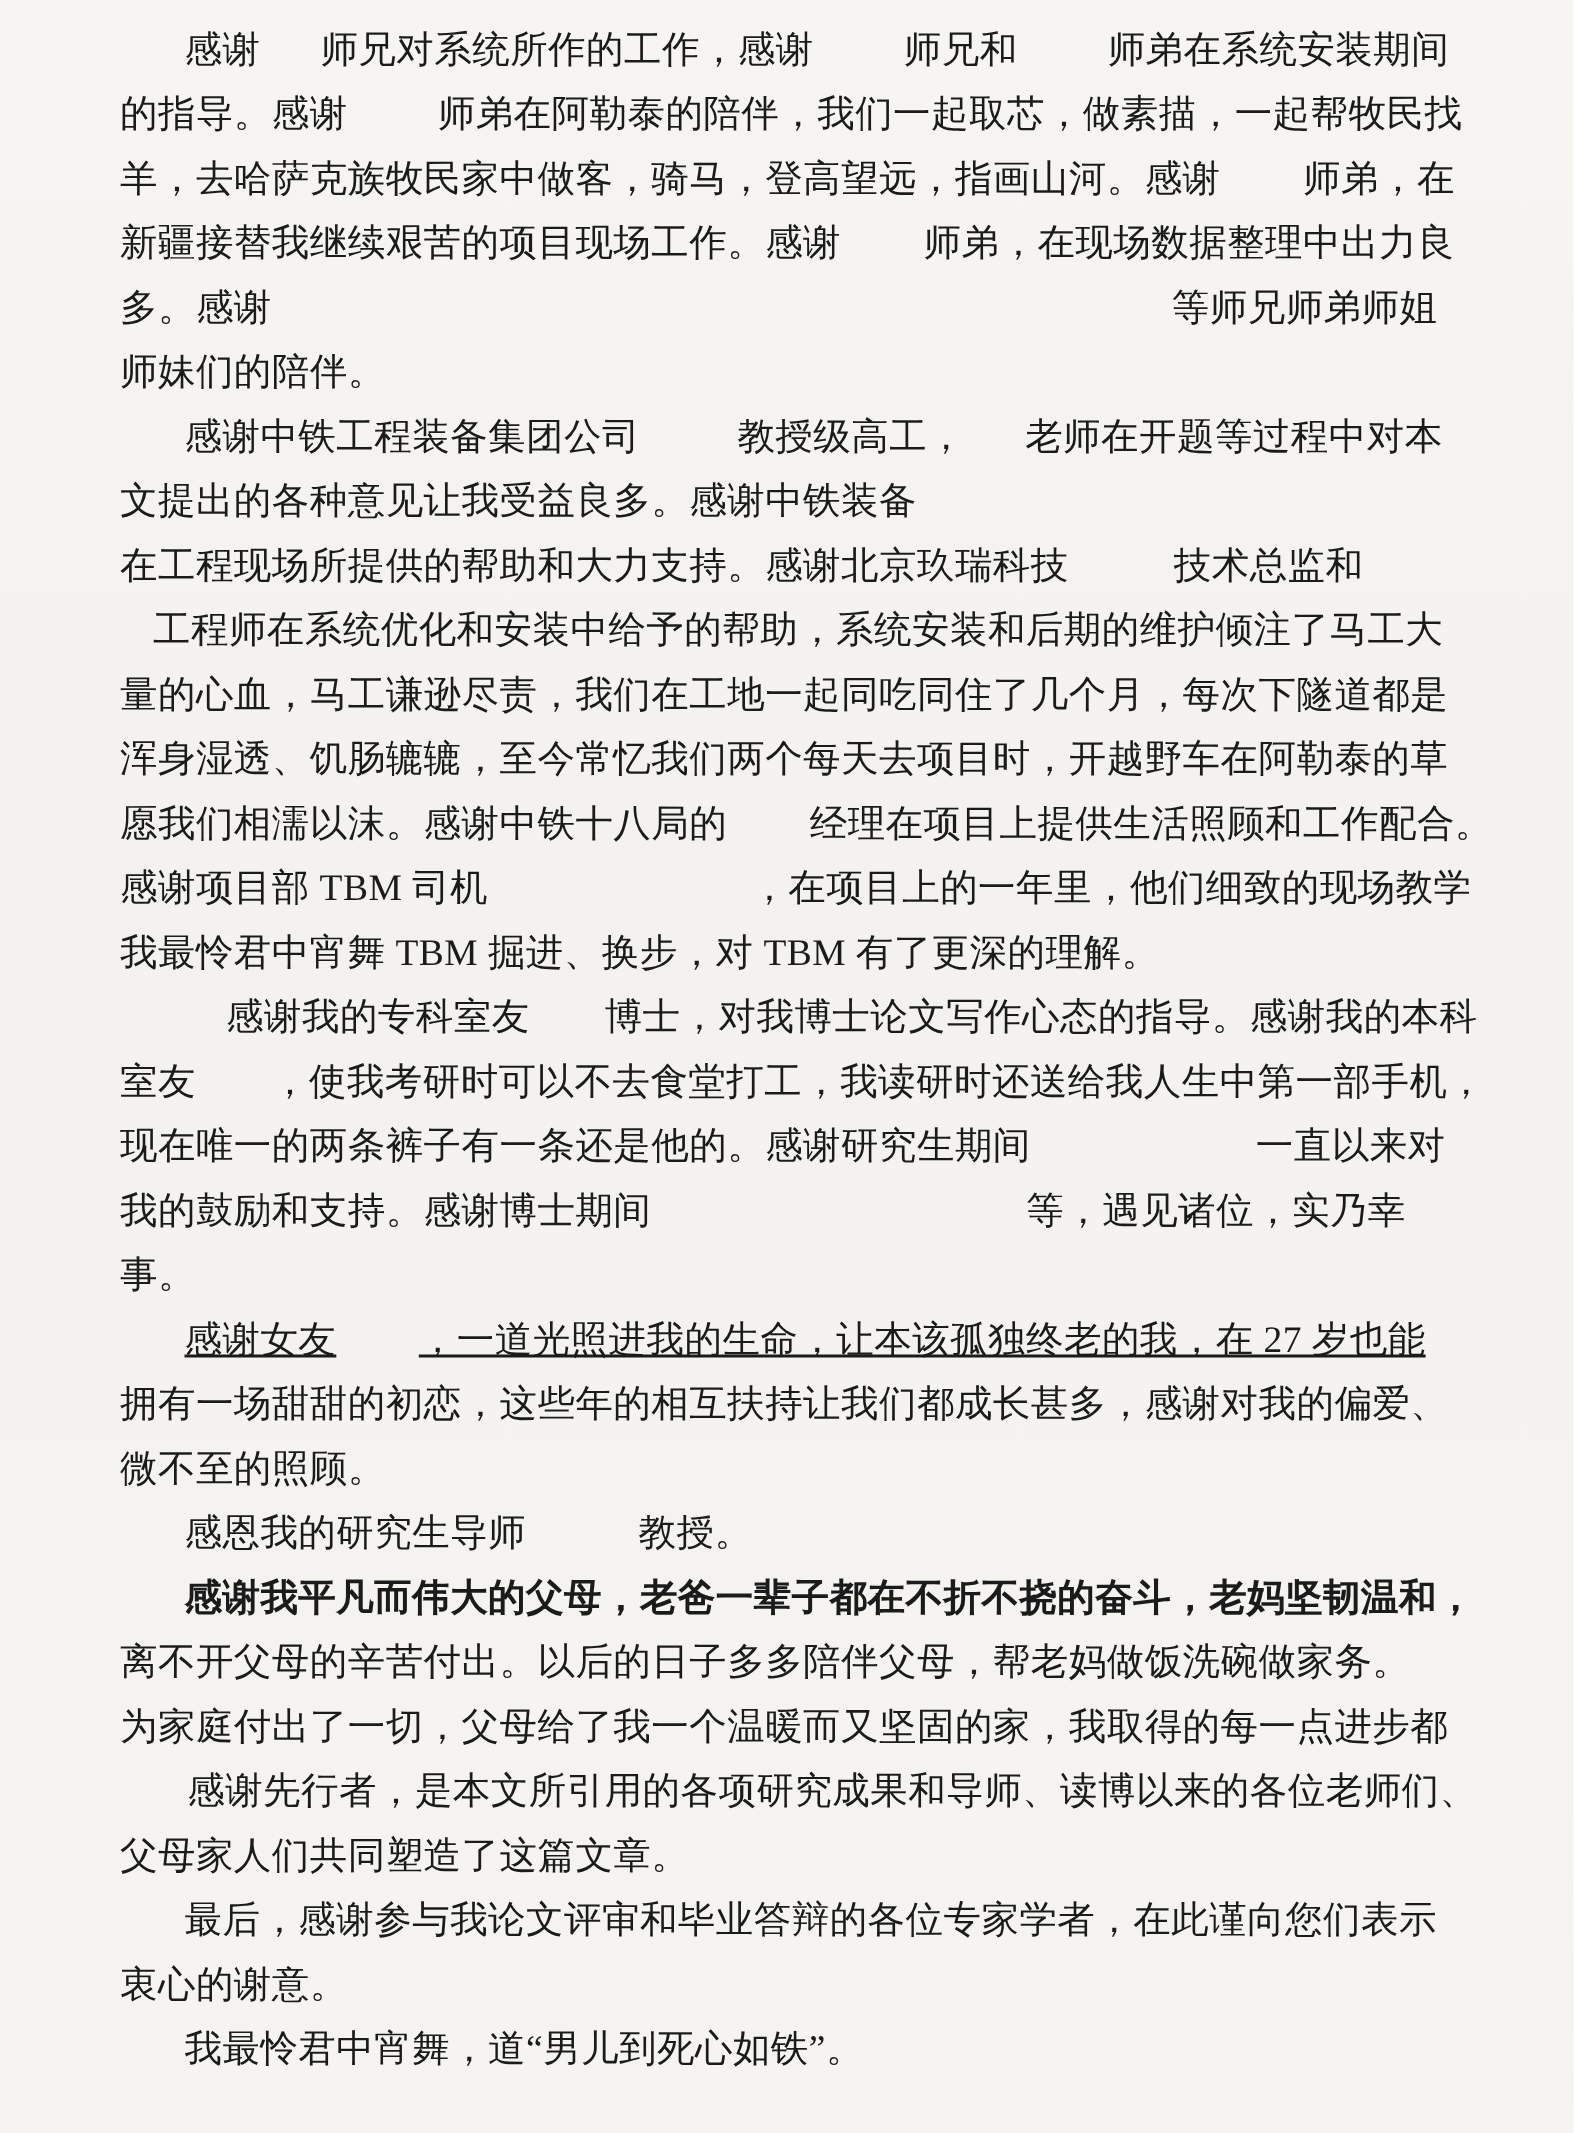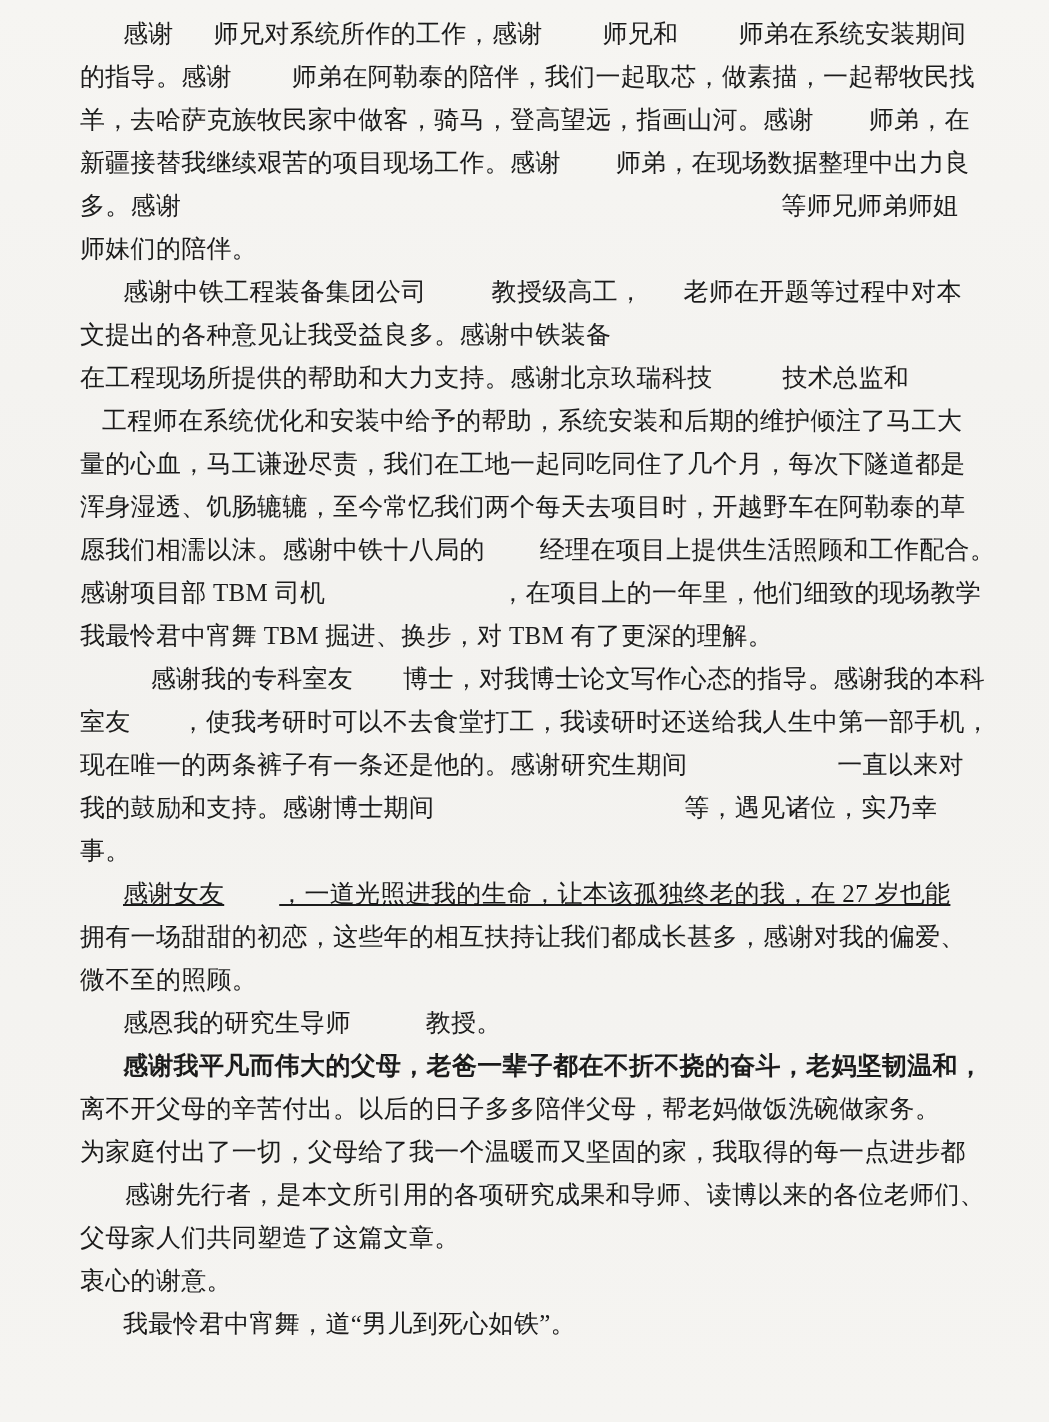--- a/index.html
+++ b/index.html
@@ -65,16 +65,17 @@
       <div class="line"><span class="seg">事。</span></div>
       <div class="line" style="padding-left: 43px; text-decoration: underline;"><span class="seg">感谢女友</span><span class="gap" style="width: 55px;"></span><span class="seg">，一道光照进我的生命，让本该孤独终老的我，在 27 岁也能</span></div>
       <div class="line"><span class="seg">拥有一场甜甜的初恋，这些年的相互扶持让我们都成长甚多，感谢对我的偏爱、</span></div>
       <div class="line"><span class="seg">微不至的照顾。</span></div>
       <div class="line" style="padding-left: 43px;"><span class="seg">感恩我的研究生导师</span><span class="gap" style="width: 75px;"></span><span class="seg">教授。</span></div>
       <div class="line" style="padding-left: 43px; font-weight: bold;"><span class="seg">感谢我平凡而伟大的父母，老爸一辈子都在不折不挠的奋斗，老妈坚韧温和，</span></div>
       <div class="line"><span class="seg">离不开父母的辛苦付出。以后的日子多多陪伴父母，帮老妈做饭洗碗做家务。</span></div>
       <div class="line"><span class="seg">为家庭付出了一切，父母给了我一个温暖而又坚固的家，我取得的每一点进步都</span></div>
       <div class="line" style="padding-left: 43px; text-align: right;"><span class="seg">感谢先行者，是本文所引用的各项研究成果和导师、读博以来的各位老师们、</span></div>
       <div class="line"><span class="seg">父母家人们共同塑造了这篇文章。</span></div>
+      <div class="line" style="padding-left: 43px;"><span class="seg">最后，感谢参与我论文评审和毕业答辩的各位专家学者，在此谨向您们表示</span></div>
       <div class="line"><span class="seg">衷心的谢意。</span></div>
       <div class="line" style="padding-left: 43px;"><span class="seg">我最怜君中宵舞，道“男儿到死心如铁”。</span></div>
     </div>
 </div>
 
 </body></html>

